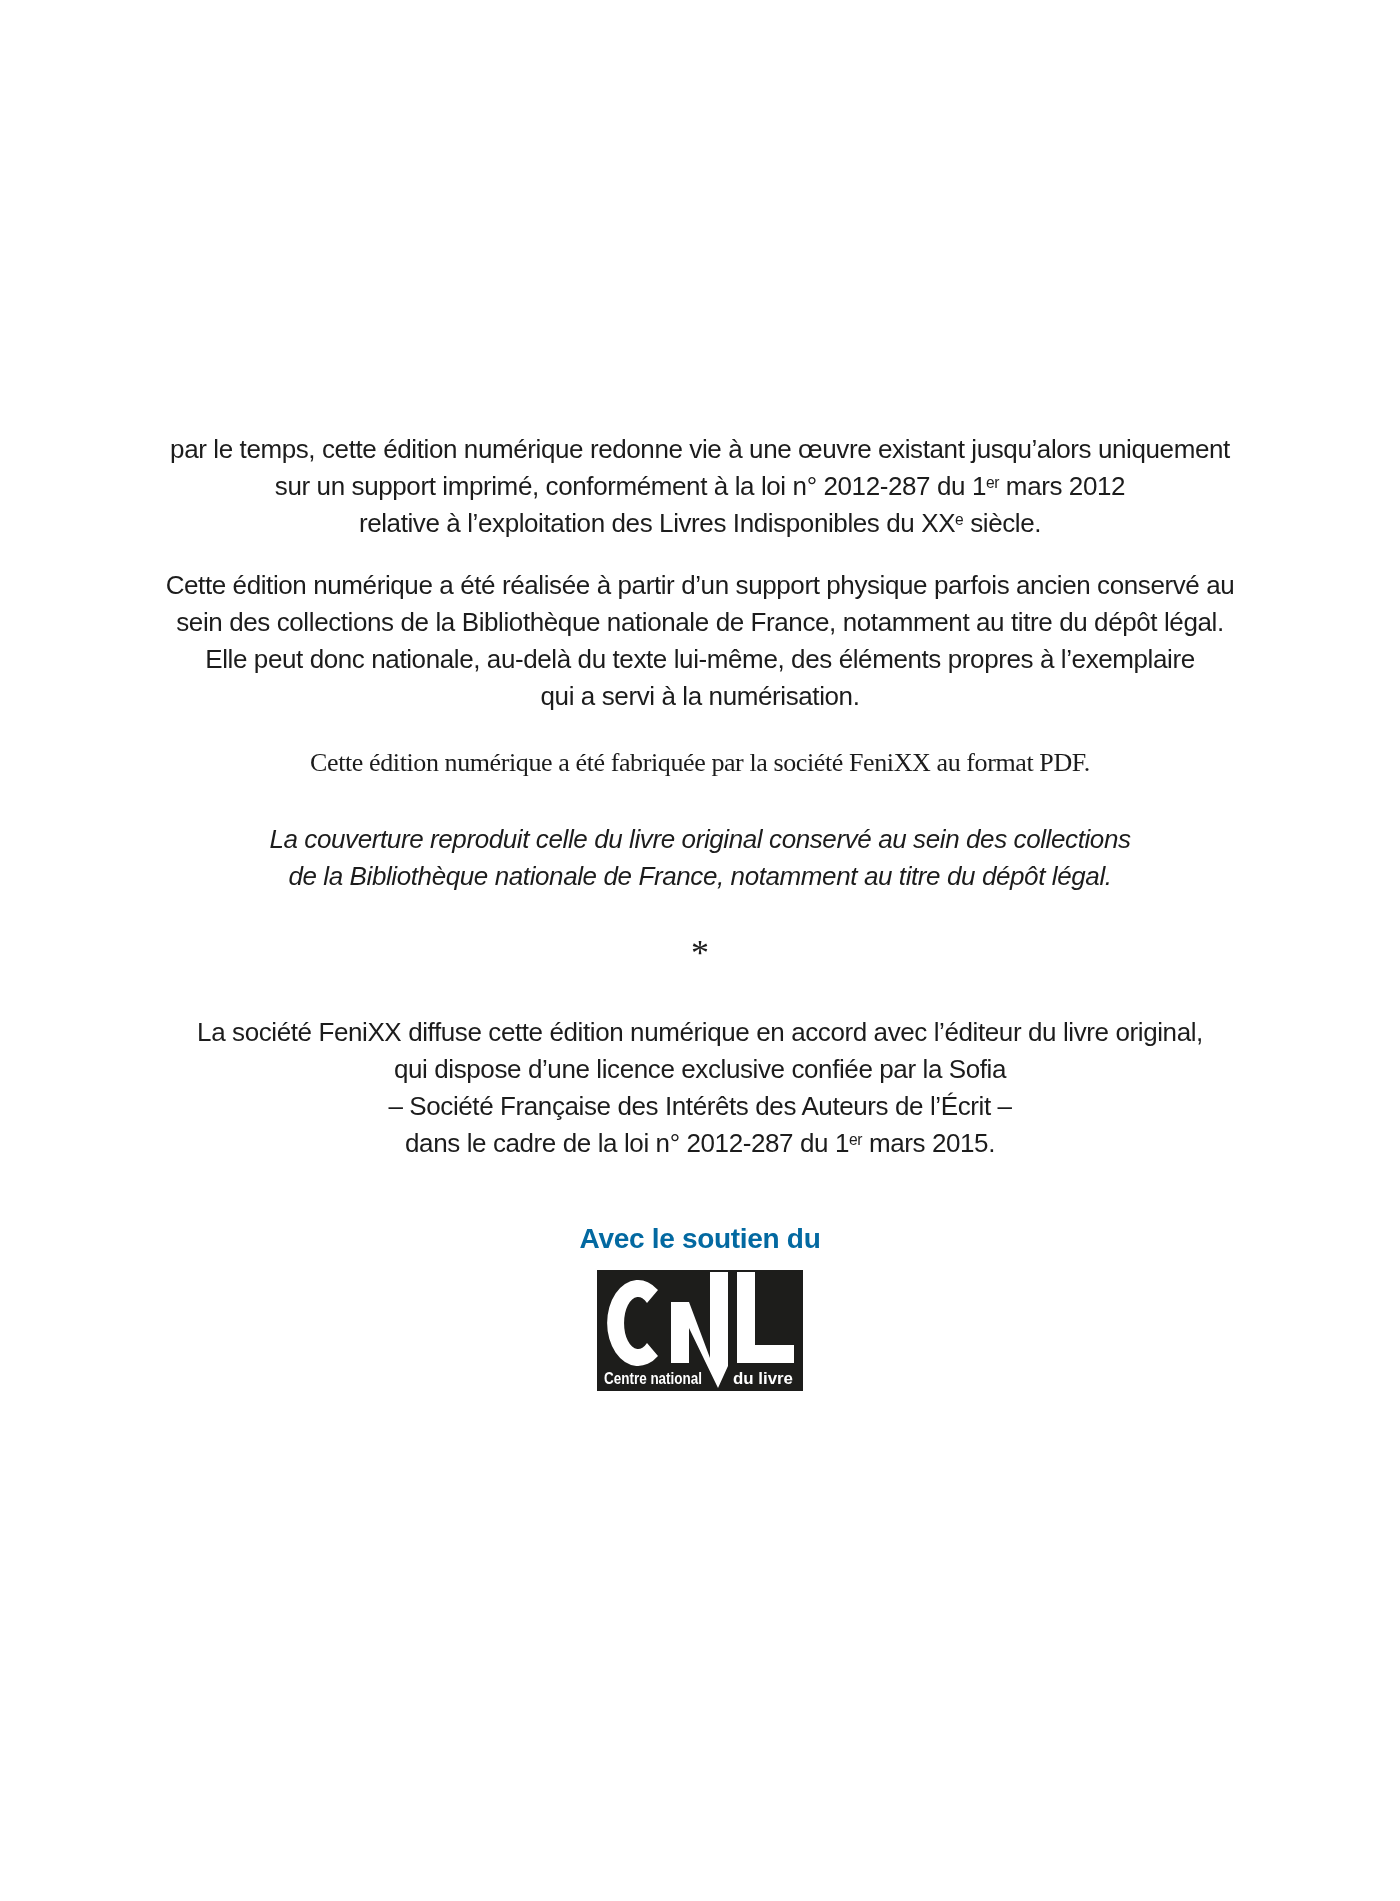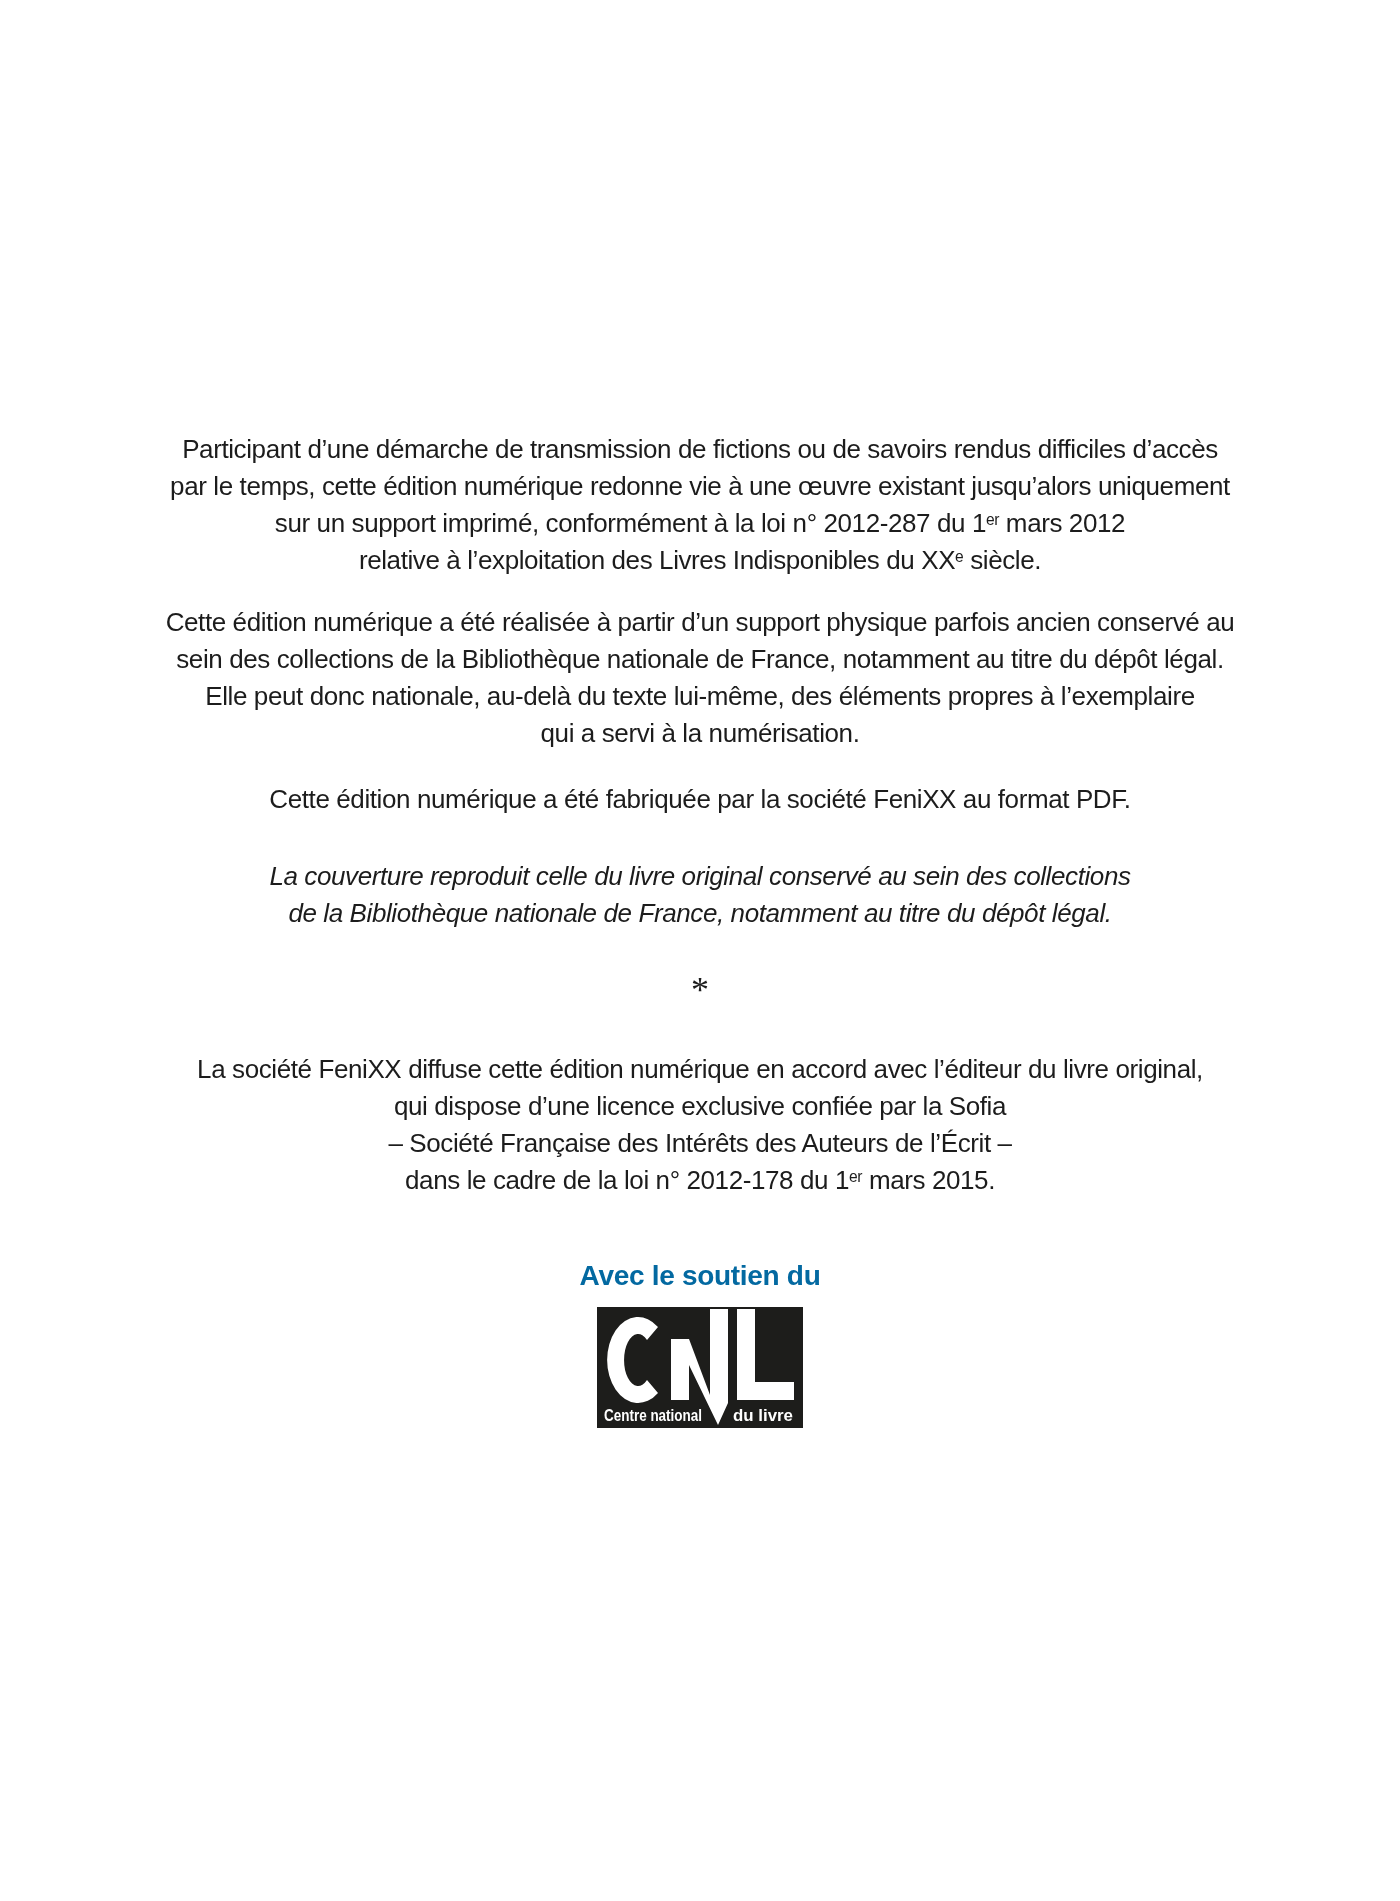--- a/index.html
+++ b/index.html
@@ -13,21 +13,21 @@
   .sheet { width:1400px; padding-top:431px; box-sizing:border-box; }
   .text-block {
     width:1240px; margin:0 auto;
     text-align:center;
     font-size:26px; line-height:37px;
     letter-spacing:-0.4px;
   }
   .text-block .line { white-space:nowrap; }
   sup { font-size:0.6em; line-height:0; vertical-align:baseline; position:relative; top:-0.45em;text-align:center; }
   #p2 { margin-top:25px; }
-  #p3 { margin-top:29px; }
+  #p3 { margin-top:29px;font-family:Liberation Serif, serif; }
   #p4 { margin-top:40px;font-style:italic; }
   .separator {
     margin-top:40px;
     text-align:center;
     font-size:36px; line-height:37px;
     font-family:"Liberation Serif", serif;
   }
   #p5 { margin-top:42px; }
   .support-line {
     margin-top:60px;
@@ -38,21 +38,20 @@
   }
   .cnl-logo { width:206px; height:121px; margin:14px auto 0 auto; }
   .cnl-logo svg { display:block; }
 </style>
 </head>
 <body>
 
 <div class="sheet">
 
   <section class="text-block" id="p1">
-      <div class="line"><span>Participant d’une démarche de transmission de fictions ou de savoirs rendus difficiles d’accès</span></div>
       <div class="line"><span>par le temps, cette édition numérique redonne vie à une œuvre existant jusqu’alors uniquement</span></div>
       <div class="line"><span>sur un support imprimé, conformément à la loi n° 2012-287 du 1</span><sup>er</sup><span> mars 2012</span></div>
       <div class="line"><span>relative à l’exploitation des Livres Indisponibles du XX</span><sup>e</sup><span> siècle.</span></div>
     </section>
 
   <section class="text-block" id="p2">
       <div class="line"><span>Cette édition numérique a été réalisée à partir d’un support physique parfois ancien conservé au</span></div>
       <div class="line"><span>sein des collections de la Bibliothèque nationale de France, notamment au titre du dépôt légal.</span></div>
       <div class="line"><span>Elle peut donc nationale, au-delà du texte lui-même, des éléments propres à l’exemplaire</span></div>
       <div class="line"><span>qui a servi à la numérisation.</span></div>
@@ -66,21 +65,21 @@
       <div class="line"><span>La couverture reproduit celle du livre original conservé au sein des collections</span></div>
       <div class="line"><span>de la Bibliothèque nationale de France, notamment au titre du dépôt légal.</span></div>
     </section>
 
   <div class="separator">*</div>
 
   <section class="text-block" id="p5">
       <div class="line"><span>La société FeniXX diffuse cette édition numérique en accord avec l’éditeur du livre original,</span></div>
       <div class="line"><span>qui dispose d’une licence exclusive confiée par la Sofia</span></div>
       <div class="line"><span>– Société Française des Intérêts des Auteurs de l’Écrit –</span></div>
-      <div class="line"><span>dans le cadre de la loi n° 2012-178 du 1</span><sup>er</sup><span> mars 2015.</span></div>
+      <div class="line"><span>dans le cadre de la loi n° 2012-287 du 1</span><sup>er</sup><span> mars 2015.</span></div>
     </section>
 
   <div class="support-line">Avec le soutien du</div>
 
   <div class="cnl-logo">
     <svg viewBox="0 0 206 121" width="206" height="121" role="img" aria-label="CNL">
       <rect x="0" y="0" width="206" height="121" fill="#1d1d1b"></rect>
       <g font-family="Liberation Sans, sans-serif" font-weight="bold" fill="#ffffff">
         <path d="M61,20 A31,43 0 1 0 61,86 L50,73 A14,26 0 1 1 50,33 Z"></path>
         <path d="M74,93 L74,32 L92,32 L113,88 L113,2 L131,2 L131,96 L121,118 L92,58 L92,93 Z"></path>

